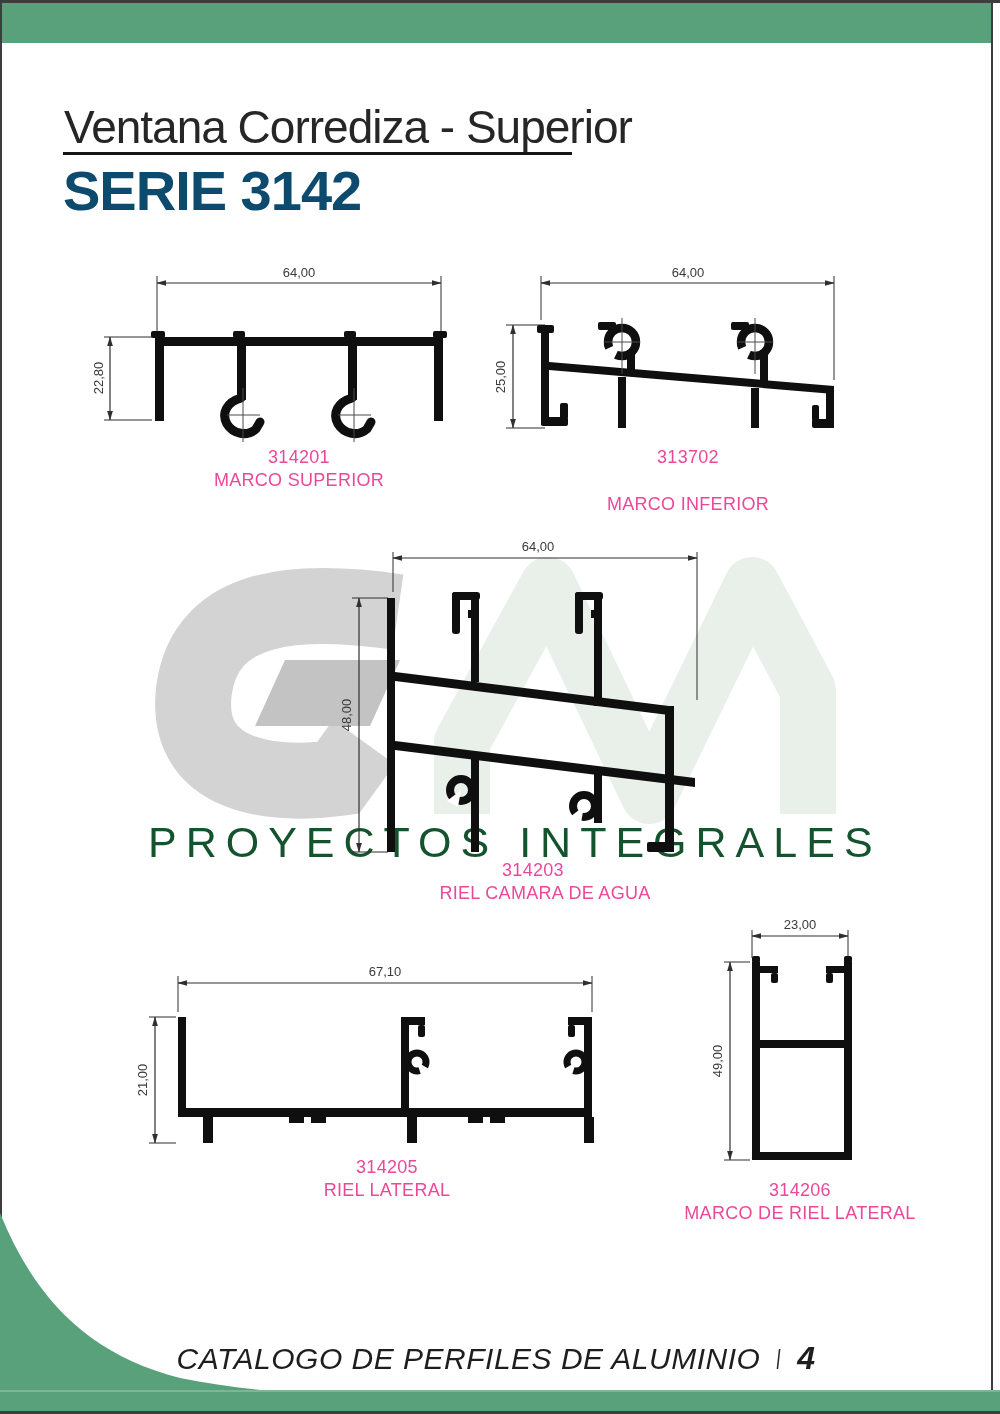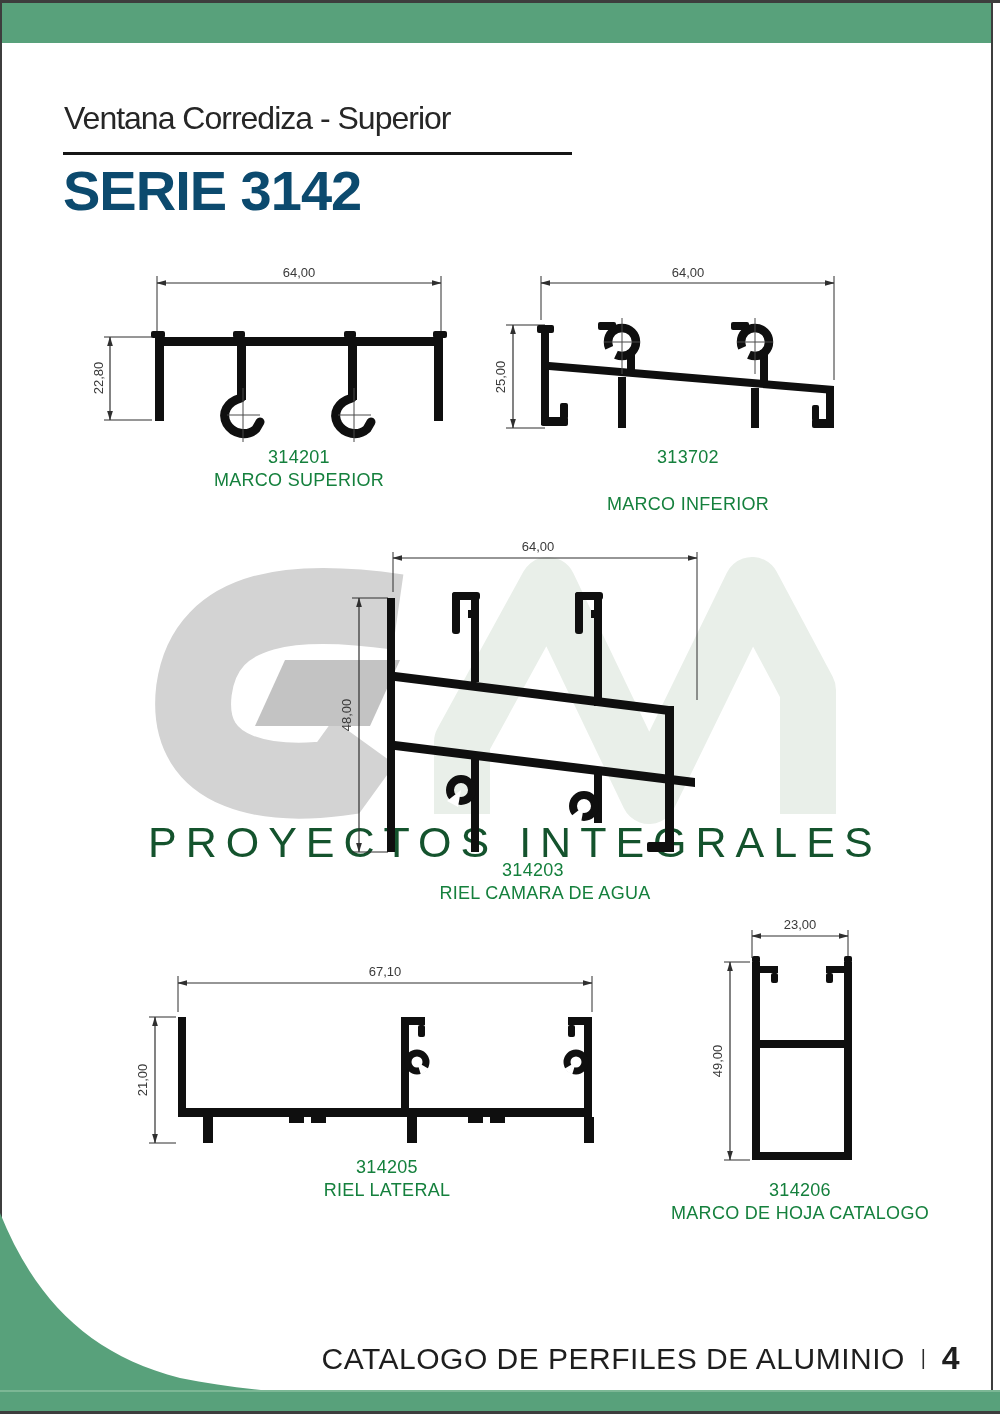--- a/index.html
+++ b/index.html
@@ -8,39 +8,39 @@
   
   .edge-top{position:absolute;left:0;top:0;width:1000px;height:3px;background:#3d3d3d;}
   .edge-left{position:absolute;left:0;top:0;width:2px;height:1414px;background:#3d3d3d;}
   .edge-right{position:absolute;left:991px;top:0;width:2px;height:1414px;background:#3d3d3d;}
   .edge-bottom{position:absolute;left:0;top:1411px;width:1000px;height:3px;background:#3d3d3d;}
   
   .band-top{position:absolute;left:2px;top:3px;width:991px;height:40px;background:#58a17b;}
   .band-bottom{position:absolute;left:0;top:1390px;width:1000px;height:21px;background:#58a17b;border-top:2px solid #7cb795;}
   .swoosh{position:absolute;left:0;top:1150px;width:600px;height:264px;}
   
-  .title{position:absolute;left:64px;top:100px;font-size:32px;letter-spacing:-1px;color:#262626;font-weight:400;white-space:nowrap;}
+  .title{position:absolute;left:64px;top:100px;font-size:46px;letter-spacing:-1px;color:#262626;font-weight:400;white-space:nowrap;}
   .title-underline{position:absolute;left:63px;top:152px;width:509px;height:3px;background:#151515;}
   .series{position:absolute;left:63px;top:158px;font-size:56px;font-weight:bold;color:#0c4a6e;letter-spacing:-1px;white-space:nowrap;}
   
   .wm-letters{position:absolute;left:0;top:540px;width:1000px;height:300px;}
   .wm-tagline{position:absolute;left:148px;top:818px;width:690px;font-size:43px;color:#14532d;
               letter-spacing:9px;white-space:nowrap;font-weight:400;}
   
   .fig{position:absolute;}
-  .lbl{position:absolute;width:300px;text-align:center;color:#15803d;font-size:18px;letter-spacing:.3px;white-space:nowrap;}
+  .lbl{position:absolute;width:300px;text-align:center;color:#ec4899;font-size:18px;letter-spacing:.3px;white-space:nowrap;}
   svg text{font-family:"Liberation Sans",sans-serif;font-size:13px;fill:#3a3a3a;}
   .hair{stroke:#2f2f2f;stroke-width:1;}
   .dimline{stroke:#2f2f2f;stroke-width:1.2;}
   .ink{fill:#0f0f0f;}
   .ring{fill:none;stroke:#0f0f0f;}
   .cl{stroke:#4a4a4a;stroke-width:1;}
   
-  .footer{position:absolute;left:0;top:1340px;width:960px;text-align:right;color:#1e1e1e;
-          font-size:30px;letter-spacing:.5px;white-space:nowrap;}
+  .footer{position:absolute;left:16px;top:1340px;width:960px;text-align:center;color:#1e1e1e;
+          font-size:30px;letter-spacing:.5px;white-space:nowrap;font-style:italic;}
   .footer .sep{display:inline-block;transform:scaleX(.55);margin:0 14px;color:#2b2b2b;}
   .footer .pg{font-weight:bold;font-size:32px;}
 </style>
 </head>
 <body>
 
 <div class="page">
 
   <svg width="0" height="0" style="position:absolute" aria-hidden="true">
     <defs>
@@ -217,21 +217,21 @@
       <rect x="752" y="956" width="8" height="7" rx="2"></rect>
       <rect x="844" y="956" width="8" height="7" rx="2"></rect>
       <rect x="760" y="966" width="18" height="7"></rect>
       <rect x="771" y="973" width="7" height="10" rx="2"></rect>
       <rect x="826" y="966" width="18" height="7"></rect>
       <rect x="826" y="973" width="7" height="10" rx="2"></rect>
       <rect x="760" y="1040" width="84" height="8"></rect>
     </g>
   </svg>
   <div class="lbl" style="left:650px;top:1180px">314206</div>
-  <div class="lbl" style="left:650px;top:1203px">MARCO DE HOJA CATALOGO</div>
+  <div class="lbl" style="left:650px;top:1203px">MARCO DE RIEL LATERAL</div>
 
   <div class="footer">
     <span>CATALOGO DE PERFILES DE ALUMINIO</span><span class="sep">I</span><span class="pg">4</span>
   </div>
 
   <svg class="swoosh" viewBox="0 1150 600 264">
     <path d="M 0 1213 C 35 1300 90 1355 180 1378 C 250 1392 320 1396 430 1398 L 430 1414 L 0 1414 Z" fill="#58a17b"></path>
   </svg>
   <div class="band-bottom"></div>
   <div class="edge-bottom"></div>

